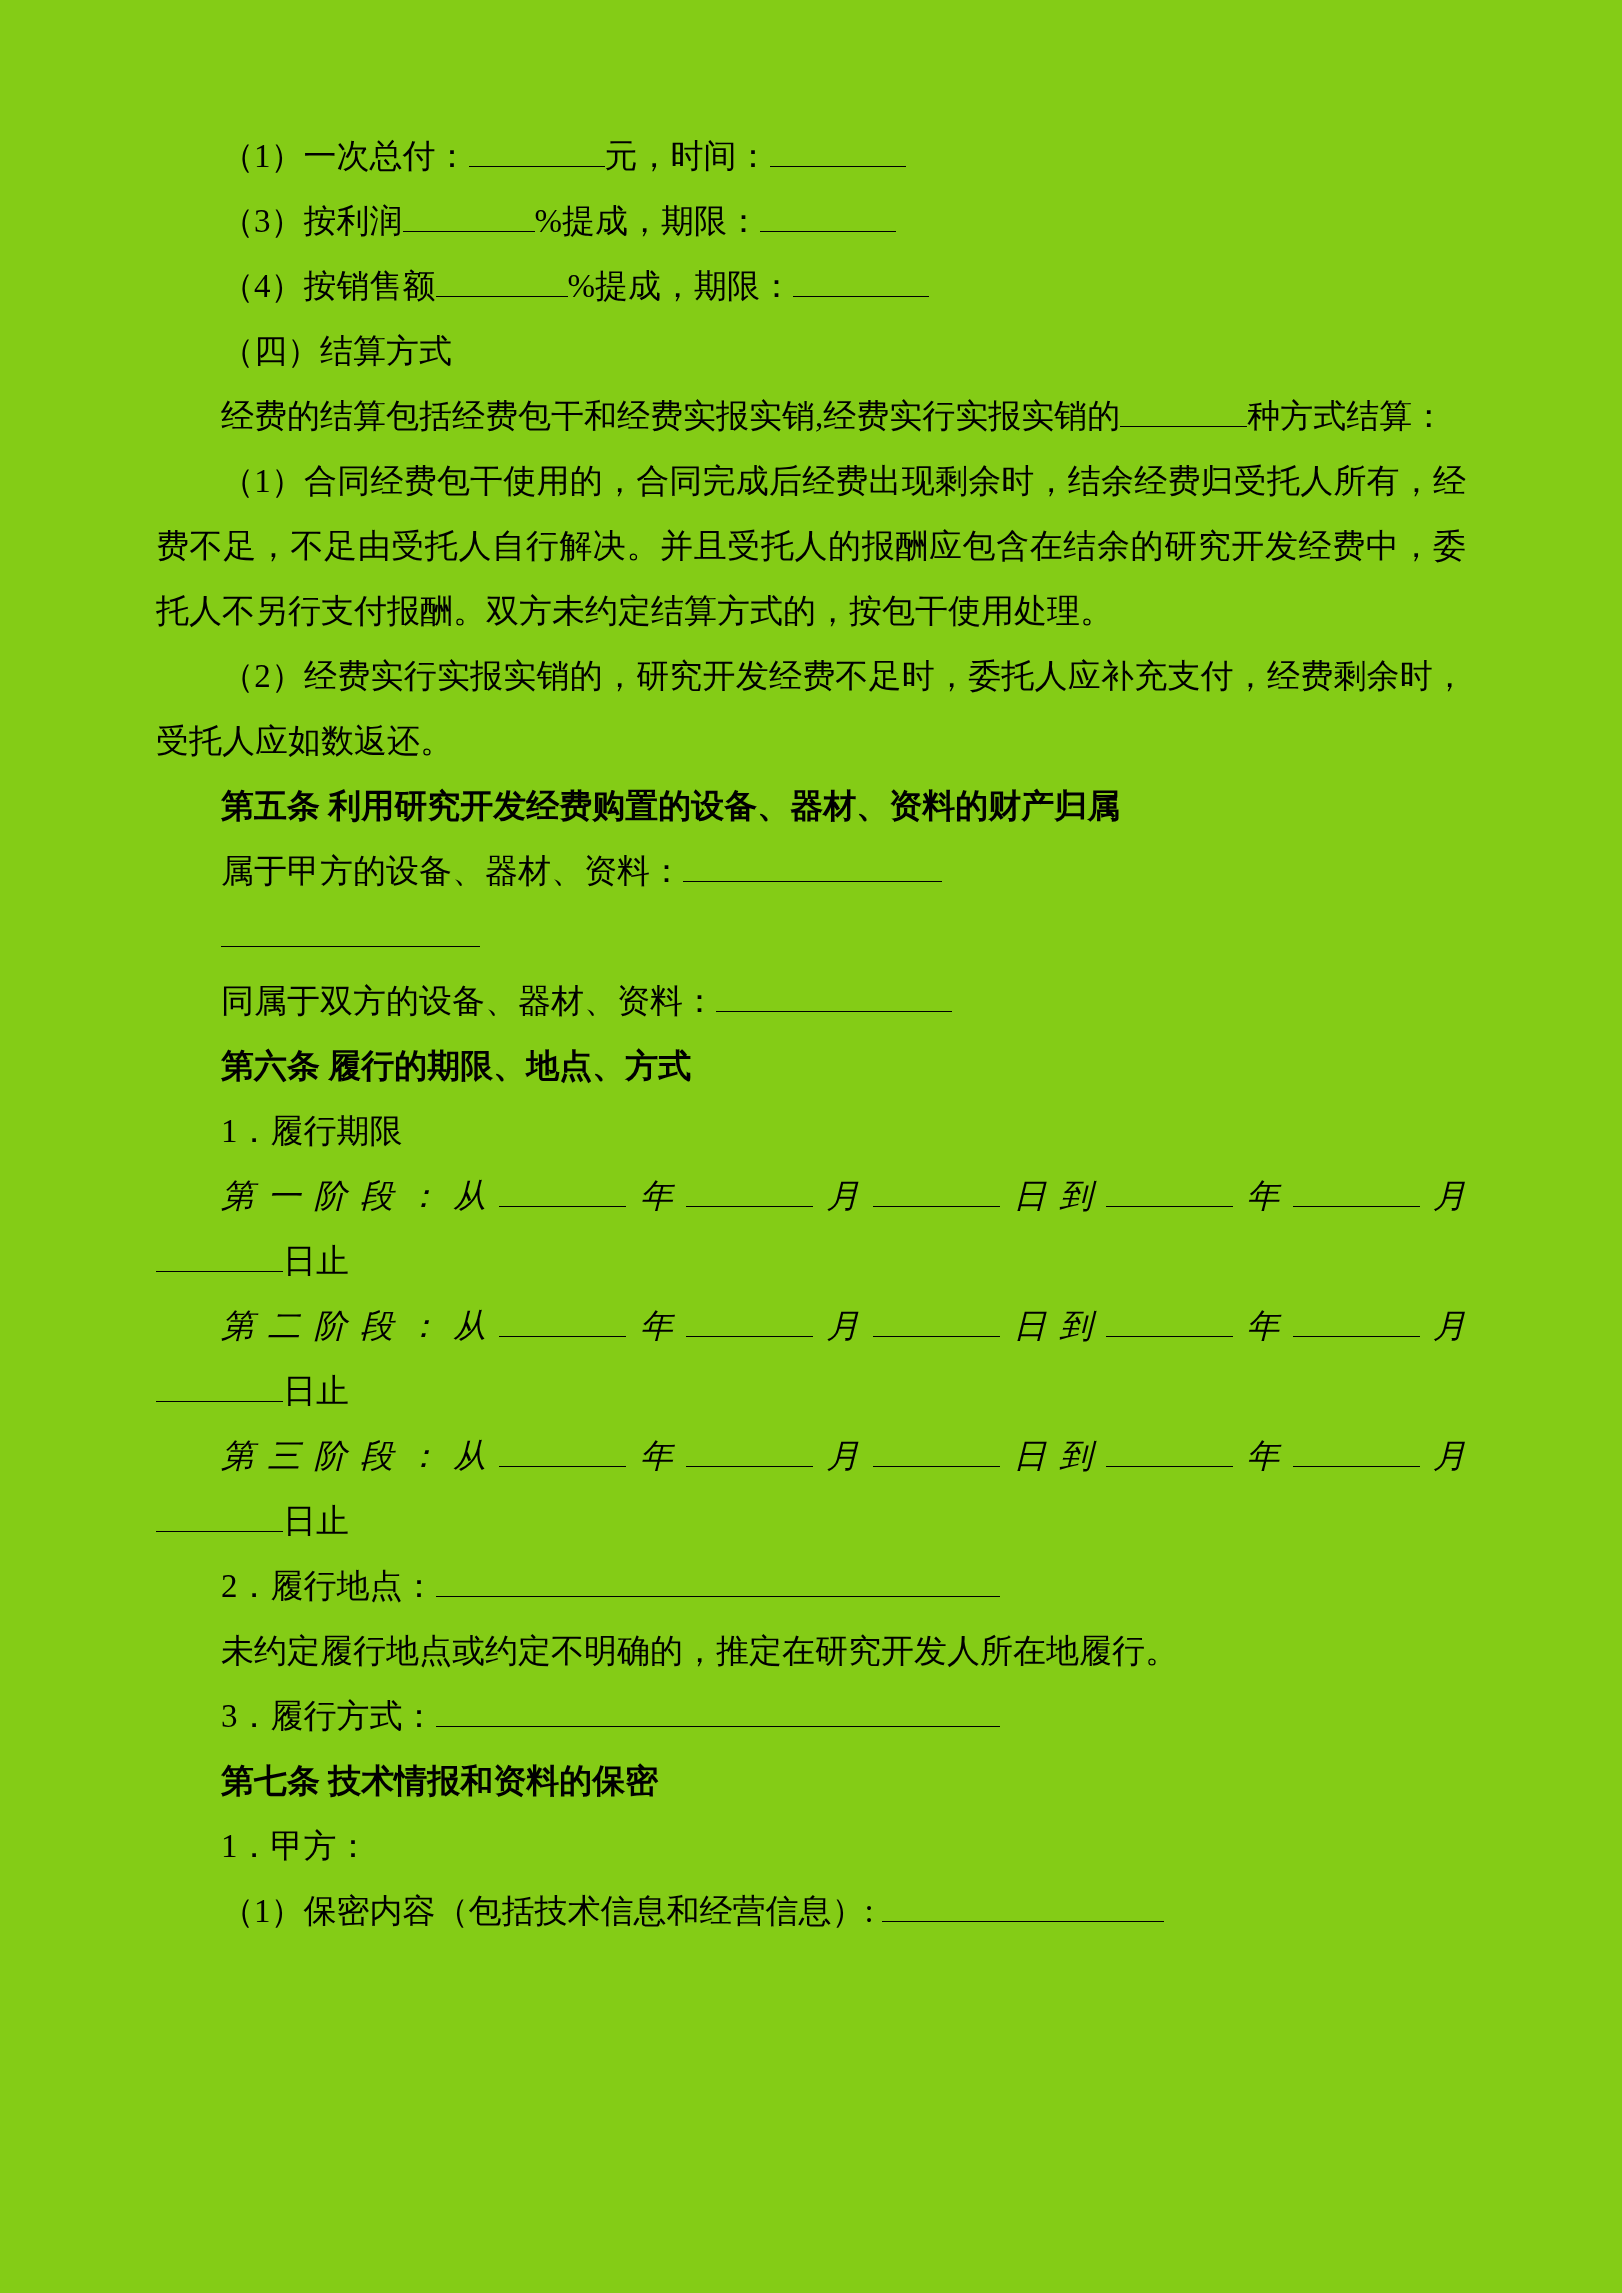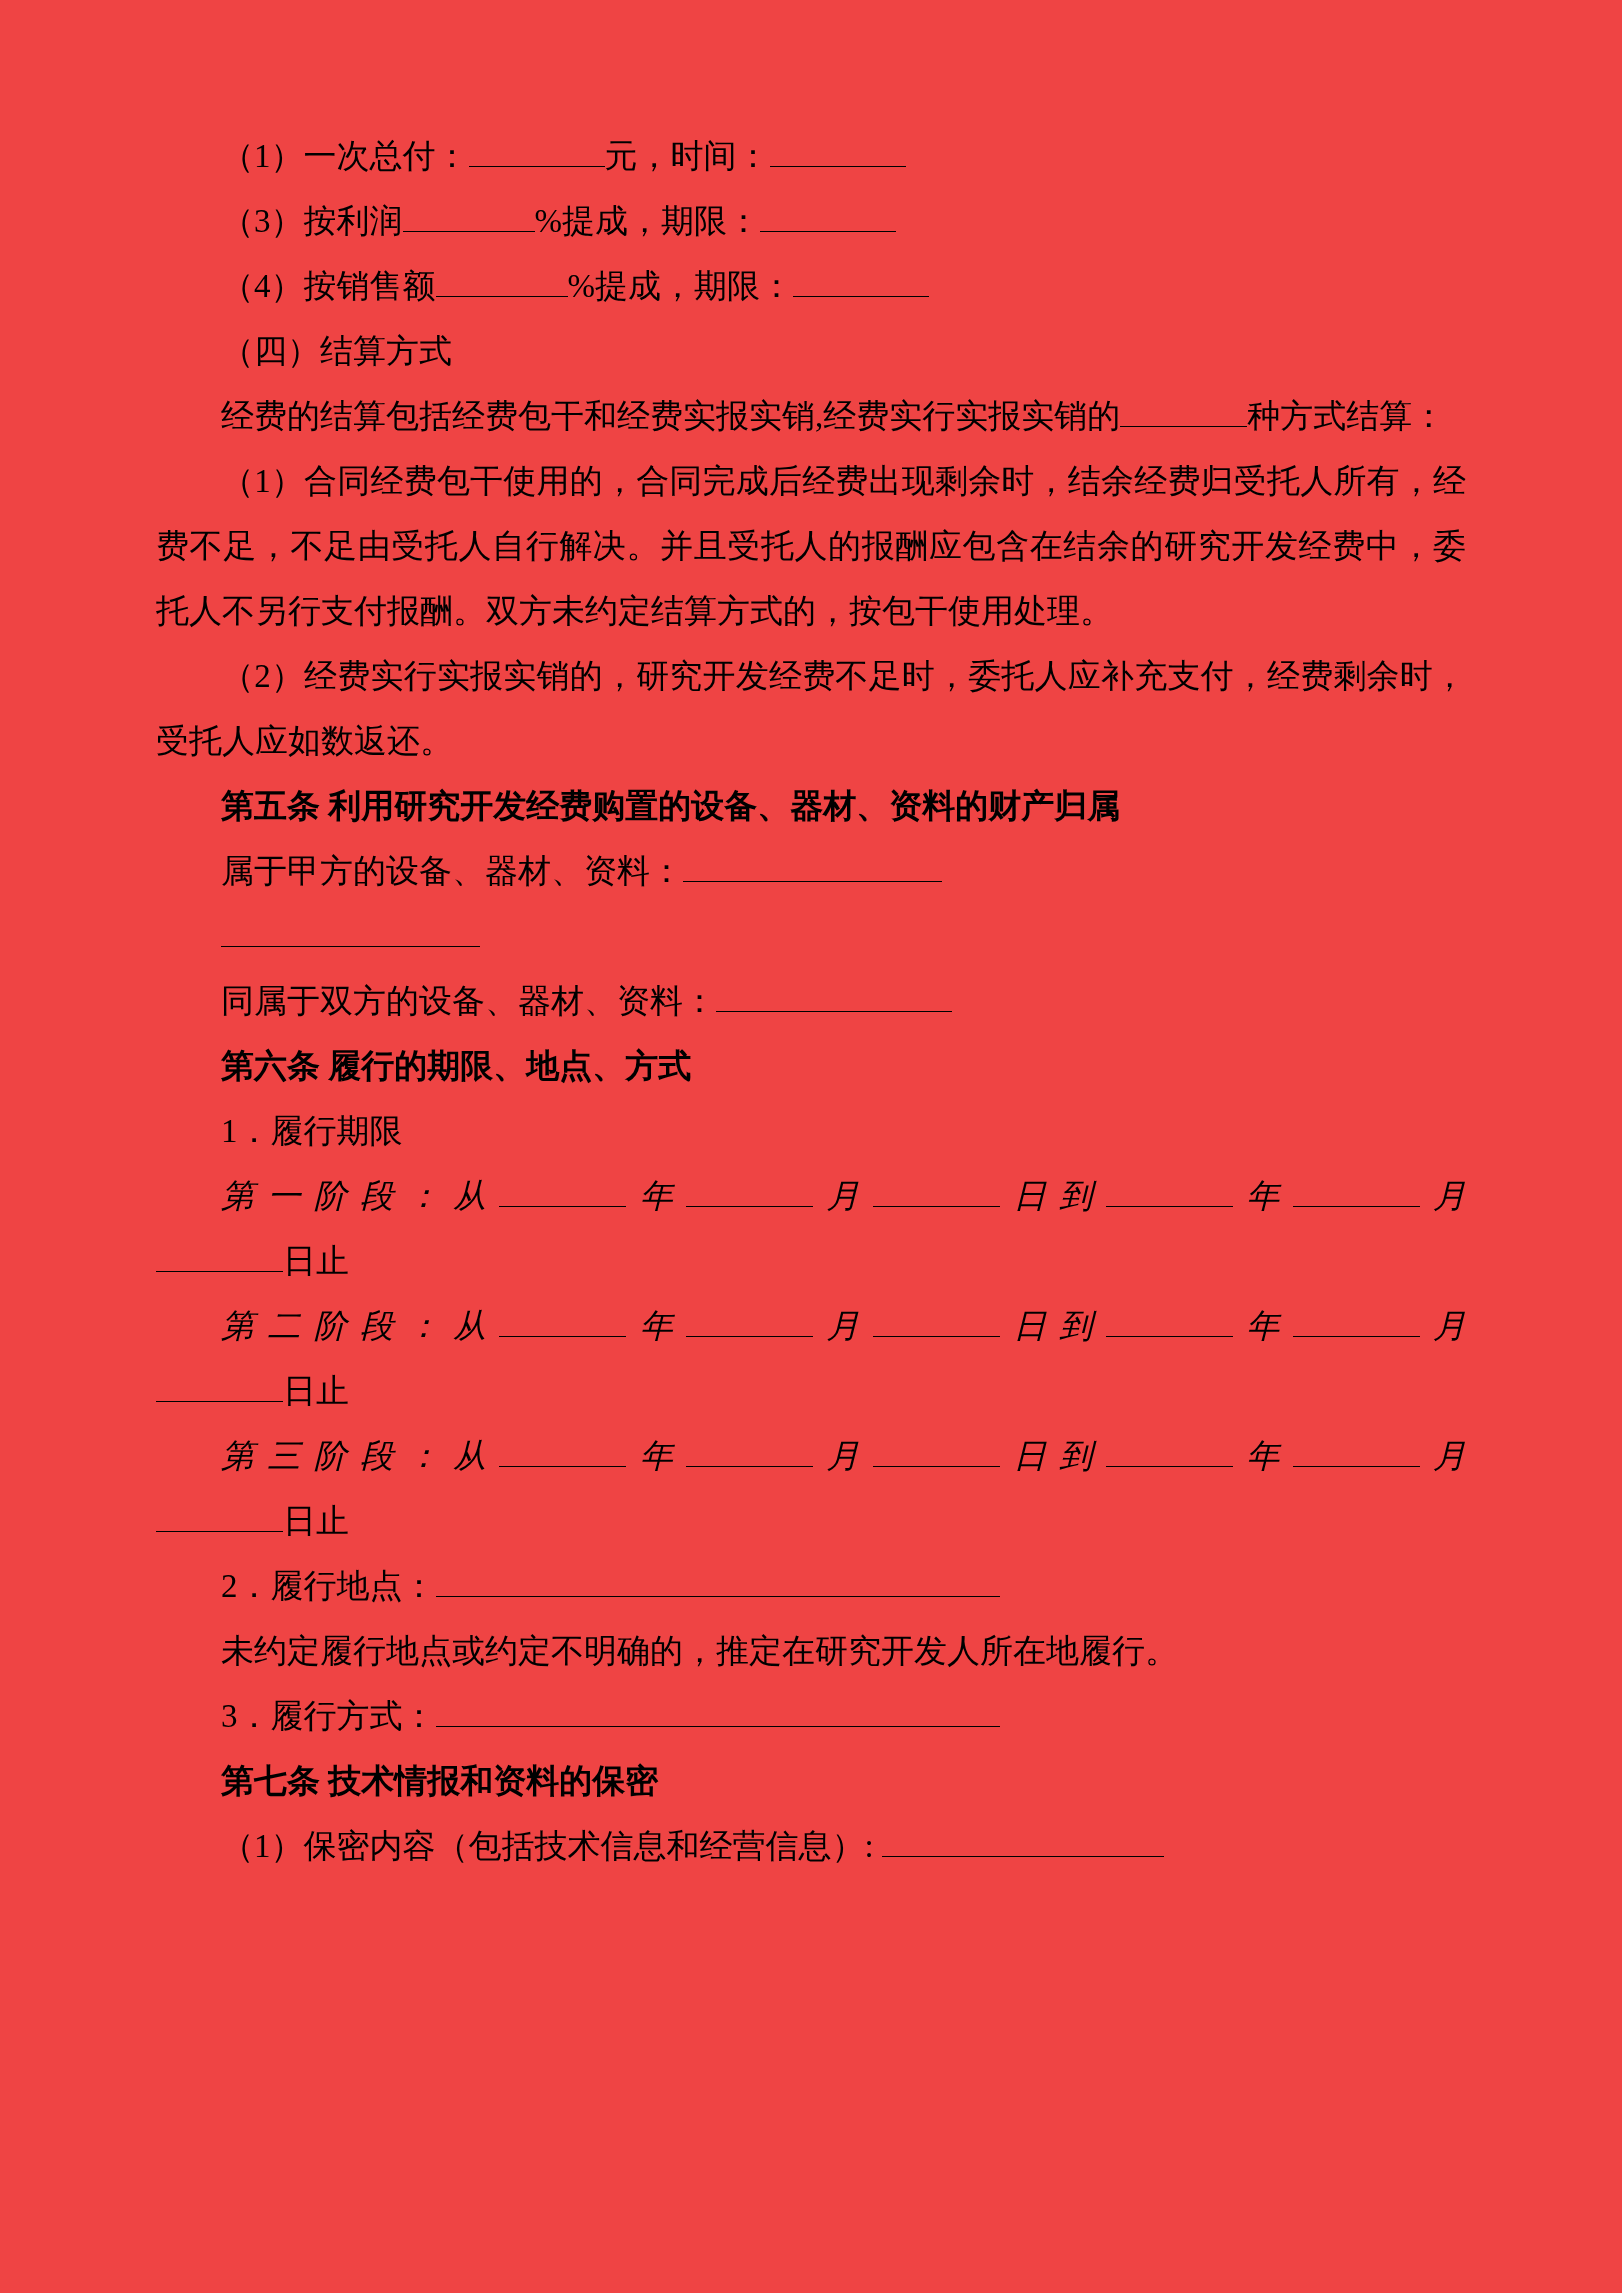--- a/index.html
+++ b/index.html
@@ -1,21 +1,21 @@
 <!DOCTYPE html>
 <html style="font-size:14.5px"><head>
 <meta charset="utf-8">
 <style>
   * { margin: 0; padding: 0; box-sizing: border-box; }
   html, body { background: #ffffff; }
   .page {
     position: relative;
     width: 1623px;
     height: 2294px;
-    background: #ef4444;
+    background: #84cc16;
     color: #000000;
     font-family: "Liberation Serif", "DejaVu Serif", serif;
     font-size: 33px;
     padding: 124px 156px 0 156px;
     overflow: hidden;
   }
   .doc-body { width: 1310px; }
   .para {
     line-height: 65px;
     text-align: justify;
@@ -53,16 +53,17 @@
       <div class="para indent justify-last"><span class="txt">第一阶段：从</span><span class="blank" style="width: 127px;"></span><span class="txt">年</span><span class="blank" style="width: 127px;"></span><span class="txt">月</span><span class="blank" style="width: 127px;"></span><span class="txt">日到</span><span class="blank" style="width: 127px;"></span><span class="txt">年</span><span class="blank" style="width: 127px;"></span><span class="txt">月</span></div>
       <div class="para"><span class="blank" style="width: 127px;"></span><span class="txt">日止</span></div>
       <div class="para indent justify-last"><span class="txt">第二阶段：从</span><span class="blank" style="width: 127px;"></span><span class="txt">年</span><span class="blank" style="width: 127px;"></span><span class="txt">月</span><span class="blank" style="width: 127px;"></span><span class="txt">日到</span><span class="blank" style="width: 127px;"></span><span class="txt">年</span><span class="blank" style="width: 127px;"></span><span class="txt">月</span></div>
       <div class="para"><span class="blank" style="width: 127px;"></span><span class="txt">日止</span></div>
       <div class="para indent justify-last"><span class="txt">第三阶段：从</span><span class="blank" style="width: 127px;"></span><span class="txt">年</span><span class="blank" style="width: 127px;"></span><span class="txt">月</span><span class="blank" style="width: 127px;"></span><span class="txt">日到</span><span class="blank" style="width: 127px;"></span><span class="txt">年</span><span class="blank" style="width: 127px;"></span><span class="txt">月</span></div>
       <div class="para"><span class="blank" style="width: 127px;"></span><span class="txt">日止</span></div>
       <div class="para indent"><span class="txt">2．履行地点：</span><span class="blank" style="width: 564px;"></span></div>
       <div class="para indent"><span class="txt">未约定履行地点或约定不明确的，推定在研究开发人所在地履行。</span></div>
       <div class="para indent"><span class="txt">3．履行方式：</span><span class="blank" style="width: 564px;"></span></div>
       <div class="para indent bold"><span class="txt">第七条 技术情报和资料的保密</span></div>
+      <div class="para indent"><span class="txt">1．甲方：</span></div>
       <div class="para indent"><span class="txt">（1）保密内容（包括技术信息和经营信息）: </span><span class="blank" style="width: 282px;"></span></div>
     </div>
 </div>
 
 
 </body></html>

